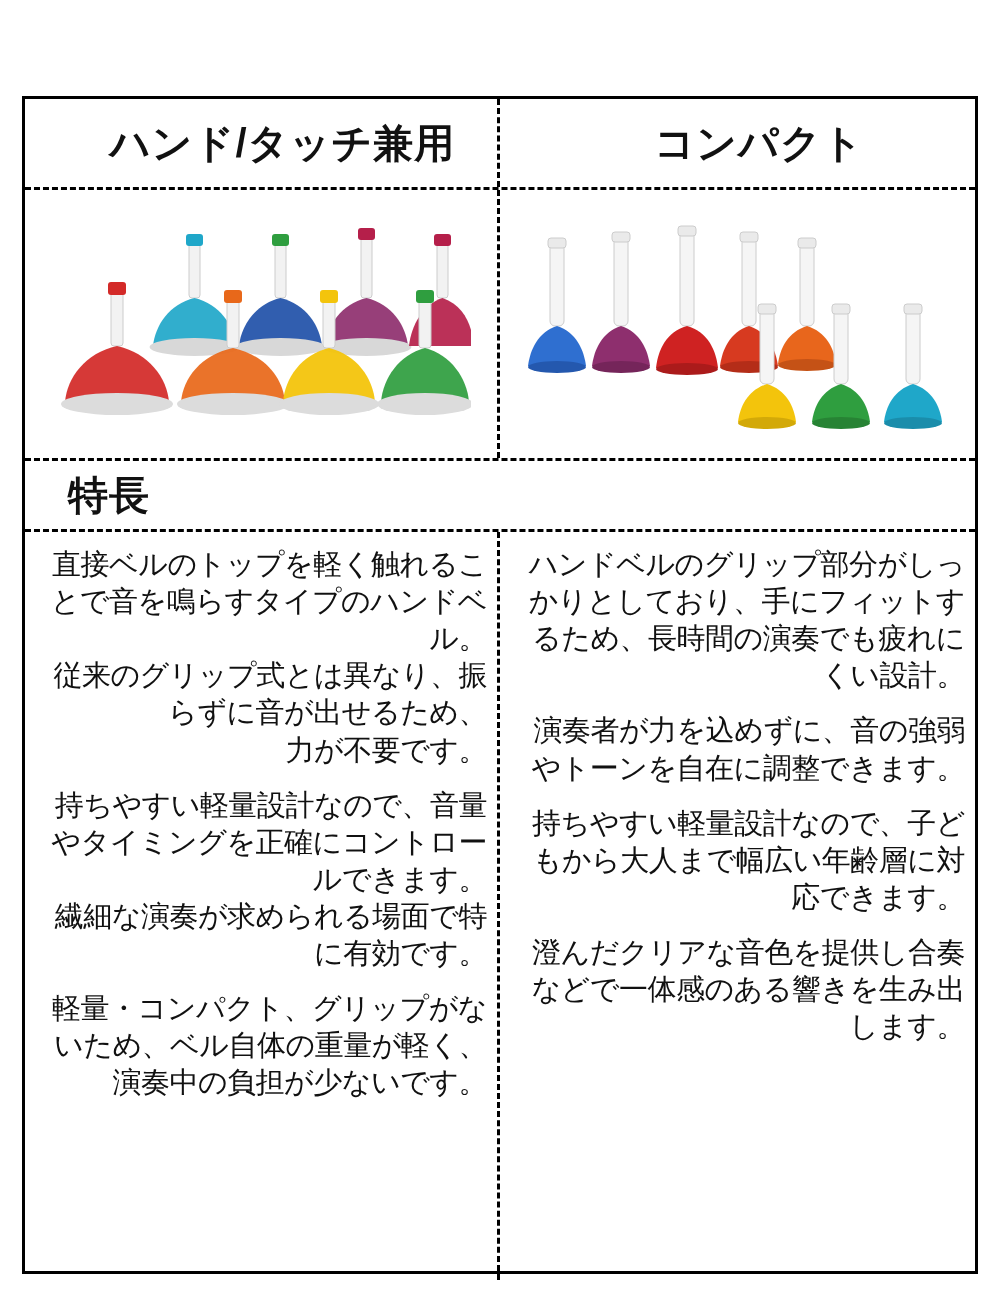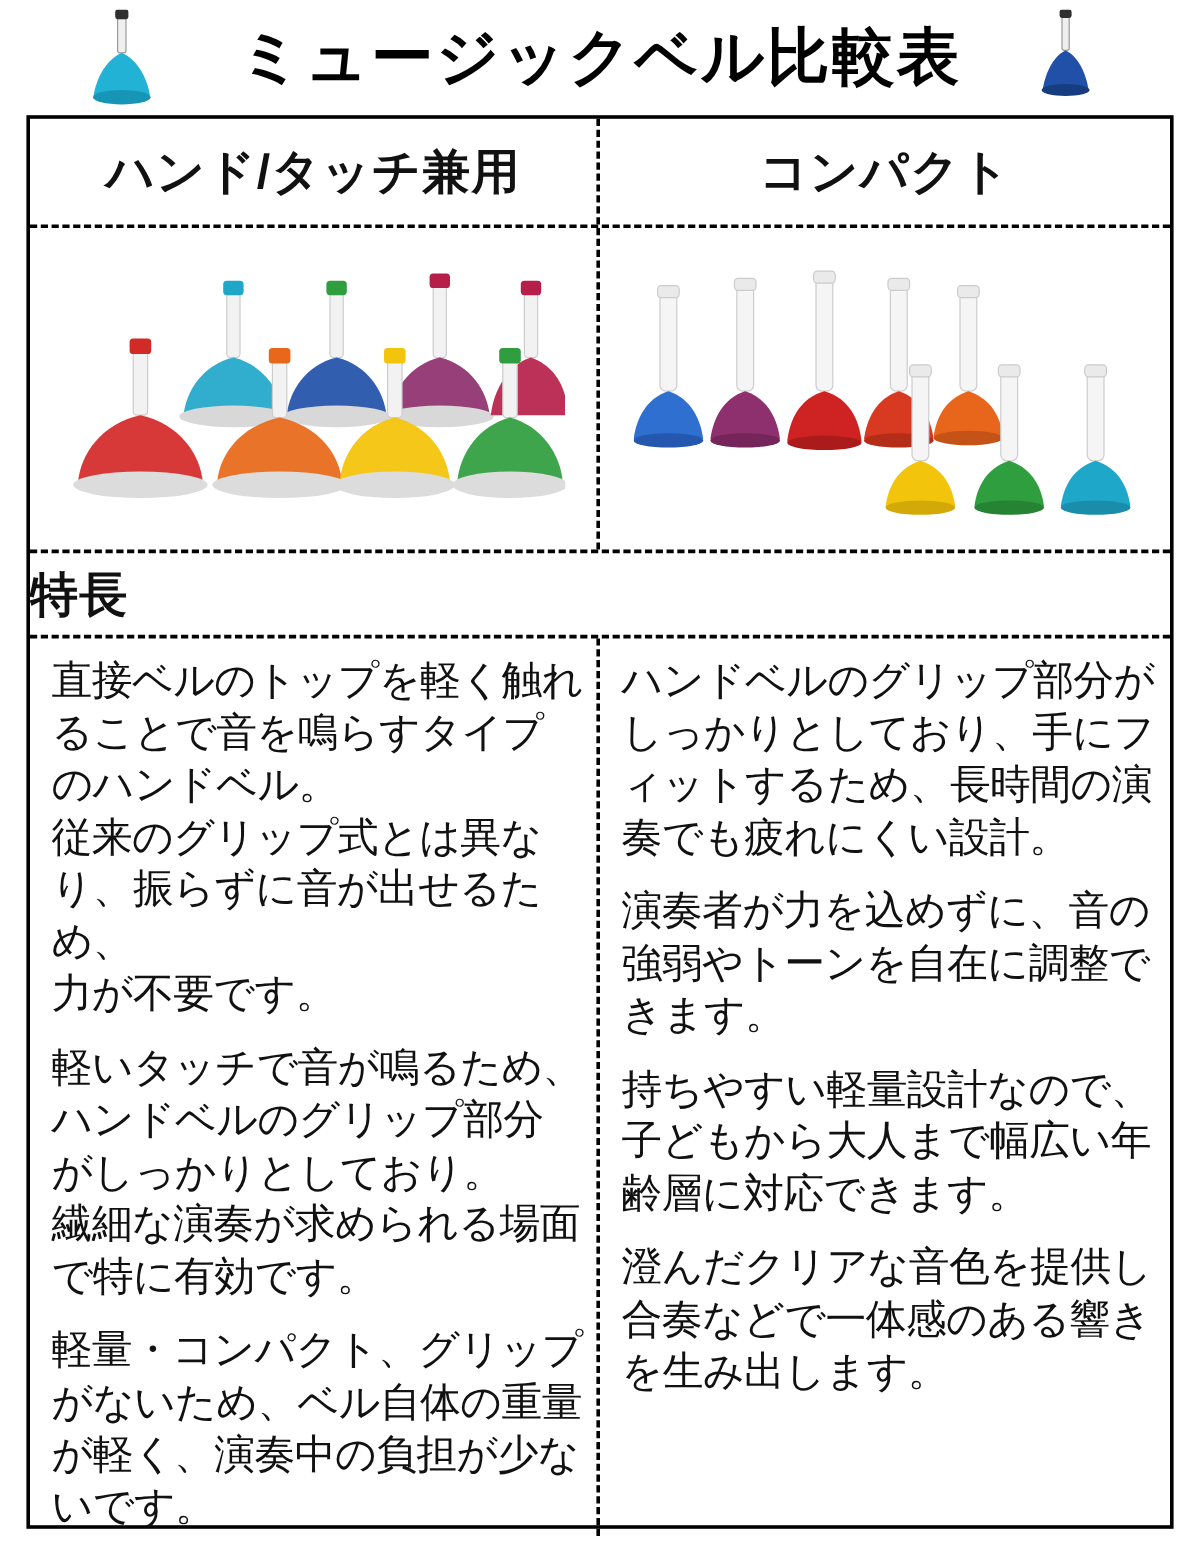--- a/index.html
+++ b/index.html
@@ -79,20 +79,21 @@
     height: 88px;
     display: flex;
     align-items: center;
     justify-content: center;
   }
   .head-text {
     font-size: 40px;
     font-weight: bold;
     letter-spacing: 1px;
     white-space: nowrap;
+    margin-left: 43px;
   }
 
   
   .img-cell {
     height: 268px;
     display: flex;
     align-items: flex-end;
     justify-content: center;
     padding-bottom: 8px;
   }
@@ -107,58 +108,37 @@
   .feature-band .head-text {
     font-size: 40px;
   }
 
   
   .text-cell {
     padding: 14px 10px 10px 14px;
     height: 748px;
   }
   .para {
-    font-size: 34px;
+    font-size: 29px;
     line-height: 1.28;
     margin: 0 0 18px 4px;
     letter-spacing: -0.5px;
     white-space: pre-line;
+    text-align: right;
   }
   .para:last-child { margin-bottom: 0; }
 
   
   .bells-svg { display: block; }
 </style>
 </head>
 <body>
 
 <div class="page">
 
-  <div class="header">
-
-    <div class="bell-deco left">
-      <svg width="58" height="84" viewBox="0 0 58 84" class="bells-svg">
-        <rect x="26" y="2" width="7" height="34" rx="2" fill="#efefef" stroke="#999" stroke-width="1"></rect>
-        <rect x="24" y="0" width="11" height="8" rx="2" fill="#2f2f2f"></rect>
-        <path d="M29.5 36 C16 42 8 58 6 72 L53 72 C51 58 43 42 29.5 36 Z" fill="#22b2d6"></path>
-        <ellipse cx="29.5" cy="73" rx="24" ry="6" fill="#1795b6"></ellipse>
-      </svg>
-    </div>
-
-    <div class="header-title">ミュージックベル比較表</div>
-
-    <div class="bell-deco right">
-      <svg width="48" height="80" viewBox="0 0 48 80" class="bells-svg">
-        <rect x="21" y="2" width="6" height="32" rx="2" fill="#efefef" stroke="#999" stroke-width="1"></rect>
-        <rect x="19" y="0" width="10" height="7" rx="2" fill="#2f2f2f"></rect>
-        <path d="M24 34 C13 39 7 54 5 66 L43 66 C41 54 35 39 24 34 Z" fill="#2050a8"></path>
-        <ellipse cx="24" cy="67" rx="20" ry="5" fill="#173d80"></ellipse>
-      </svg>
-    </div>
-  </div>
 
   <div class="table">
 
     <div class="row dashed-bottom">
       <div class="cell col-left head-cell">
         <span class="head-text">ハンド/タッチ兼用</span>
       </div>
       <div class="cell col-right head-cell">
         <span class="head-text">コンパクト</span>
       </div>
@@ -272,21 +252,21 @@
       <div class="cell feature-band" style="width:100%;">
         <span class="head-text">特長</span>
       </div>
     </div>
 
     <div class="row">
       <div class="cell col-left text-cell">
         <p class="para">直接ベルのトップを軽く触れることで音を鳴らすタイプのハンドベル。
 従来のグリップ式とは異なり、振らずに音が出せるため、
 力が不要です。</p>
-        <p class="para">軽いタッチで音が鳴るため、ハンドベルのグリップ部分がしっかりとしており。
+        <p class="para">持ちやすい軽量設計なので、音量やタイミングを正確にコントロールできます。
 繊細な演奏が求められる場面で特に有効です。</p>
         <p class="para">軽量・コンパクト、グリップがないため、ベル自体の重量が軽く、演奏中の負担が少ないです。</p>
       </div>
       <div class="cell col-right text-cell">
         <p class="para">ハンドベルのグリップ部分がしっかりとしており、手にフィットするため、長時間の演奏でも疲れにくい設計。</p>
         <p class="para">演奏者が力を込めずに、音の強弱やトーンを自在に調整できます。</p>
         <p class="para">持ちやすい軽量設計なので、子どもから大人まで幅広い年齢層に対応できます。</p>
         <p class="para">澄んだクリアな音色を提供し合奏などで一体感のある響きを生み出します。</p>
       </div>
     </div>

